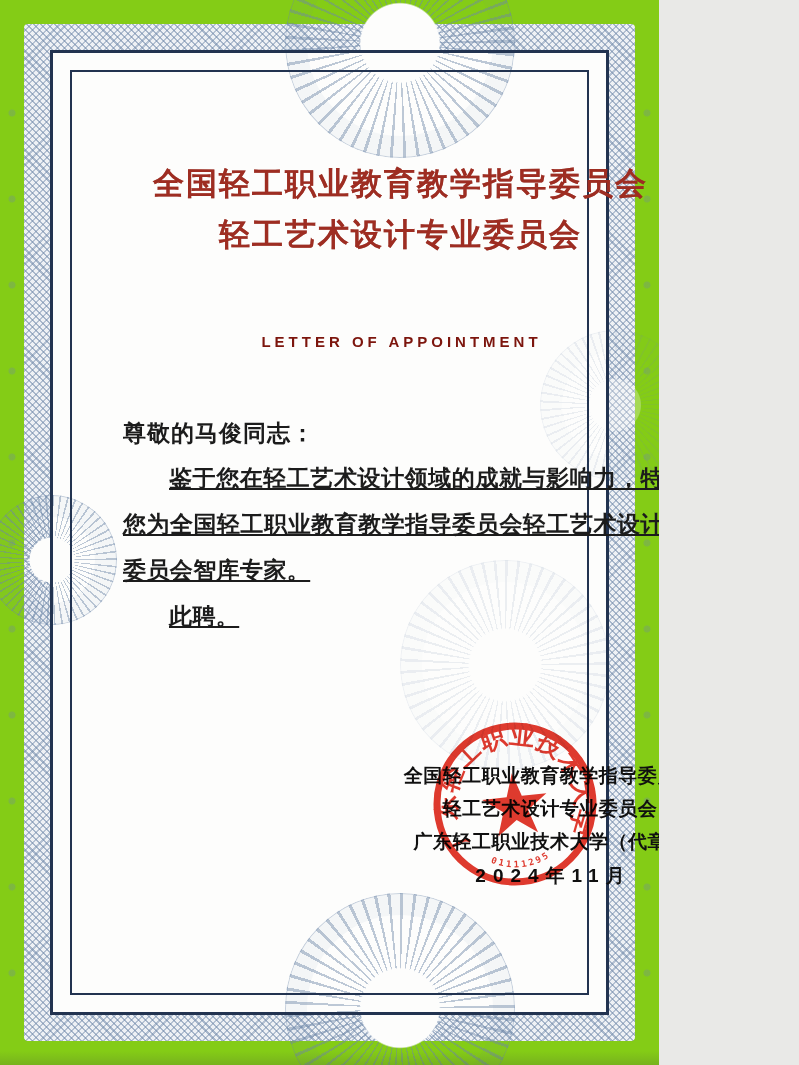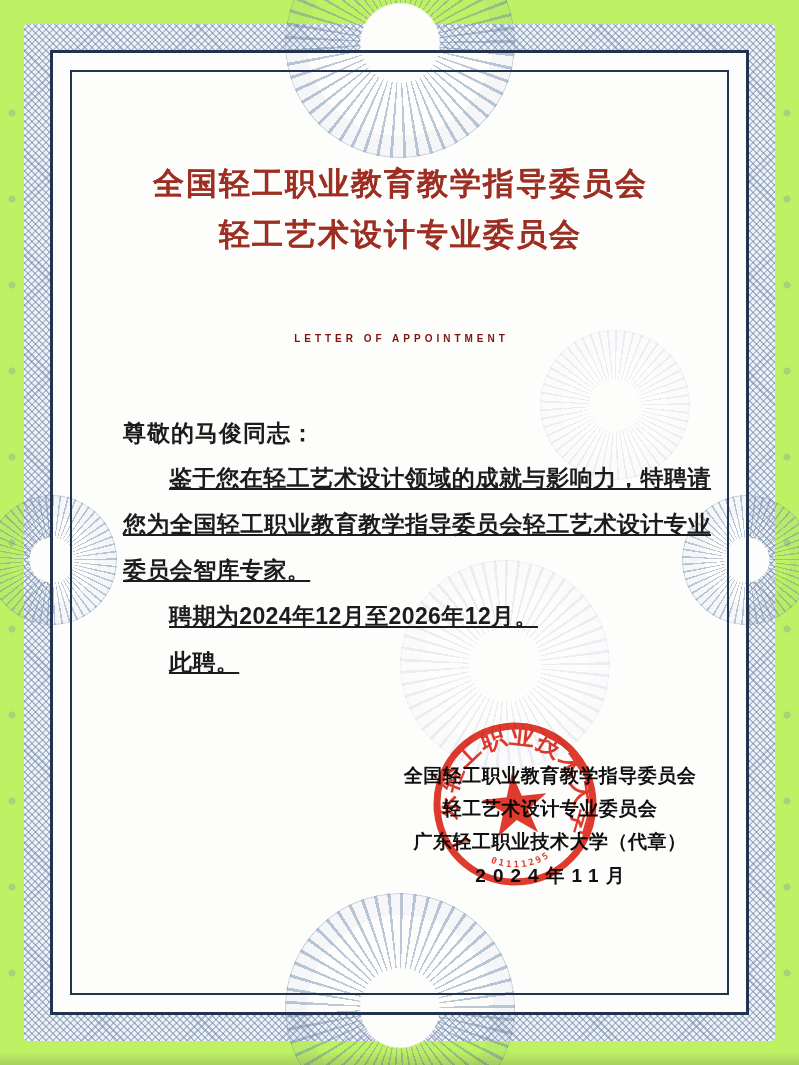--- a/index.html
+++ b/index.html
@@ -12,22 +12,22 @@
     --frame-navy:#223350;
     --band-blue:#8fa4bd;
   }
   html,body{margin:0;padding:0;}
   body{
     width:799px;height:1065px;
     background:#e9e9e7;
     font-family:"Liberation Sans","DejaVu Sans",sans-serif;
   }
   .page{
-    position:relative;width:799px;height:1065px;
-    background:#bef264;overflow:hidden;
+    position:relative;width:659px;height:1065px;
+    background:#84cc16;overflow:hidden;
   }
   .page::after{
     content:"";position:absolute;left:0;right:0;bottom:0;height:14px;
     background:linear-gradient(to top,rgba(60,60,65,.18),rgba(60,60,65,0));
     pointer-events:none;
   }
   
   .band-bg{
     position:absolute;inset:24px;
     background:
@@ -75,21 +75,21 @@
   }
   .org-line.l1{top:163px;}
   .org-line.l2{top:214px;}
   .big-title{
     position:absolute;left:0;top:258px;width:799px;text-align:center;
     color:var(--title-red);font-weight:700;font-size:51px;letter-spacing:13px;text-indent:13px;
     text-shadow:1px 1px 0 rgba(90,10,5,.55);
   }
   .title-en{
     position:absolute;left:0;top:333px;width:799px;text-align:center;
-    color:var(--title-en-red);font-weight:700;font-size:10px;letter-spacing:4px;text-indent:4px;
+    color:var(--title-en-red);font-weight:700;font-size:15px;letter-spacing:4px;text-indent:4px;
   }
   
   .salutation{
     position:absolute;left:123px;top:418px;
     color:var(--body-black);font-weight:700;font-size:23px;letter-spacing:1px;text-align:center;
   }
   .body-flow{
     position:absolute;left:123px;top:455px;width:588px;
     color:var(--body-black);font-weight:600;font-size:23px;line-height:46px;
     letter-spacing:.4px;text-align:justify;text-decoration:underline;
@@ -136,21 +136,20 @@
   <div class="edge-deco left"></div>
   <div class="edge-deco right"></div>
 
   <div class="org-line l1">全国轻工职业教育教学指导委员会</div>
   <div class="org-line l2">轻工艺术设计专业委员会</div>
   <div class="title-en">LETTER OF APPOINTMENT</div>
 
   <div class="salutation">尊敬的马俊同志：</div>
   <div class="body-flow">
     <p>鉴于您在轻工艺术设计领域的成就与影响力，特聘请您为全国轻工职业教育教学指导委员会轻工艺术设计专业委员会智库专家。</p>
-    <p>聘期为2024年12月至2026年12月。</p>
     <p>此聘。</p>
   </div>
 
   <div class="sig-block">
     <div>全国轻工职业教育教学指导委员会</div>
     <div>轻工艺术设计专业委员会</div>
     <div>广东轻工职业技术大学（代章）</div>
     <div class="sig-date">2024年11月</div>
   </div>
 

